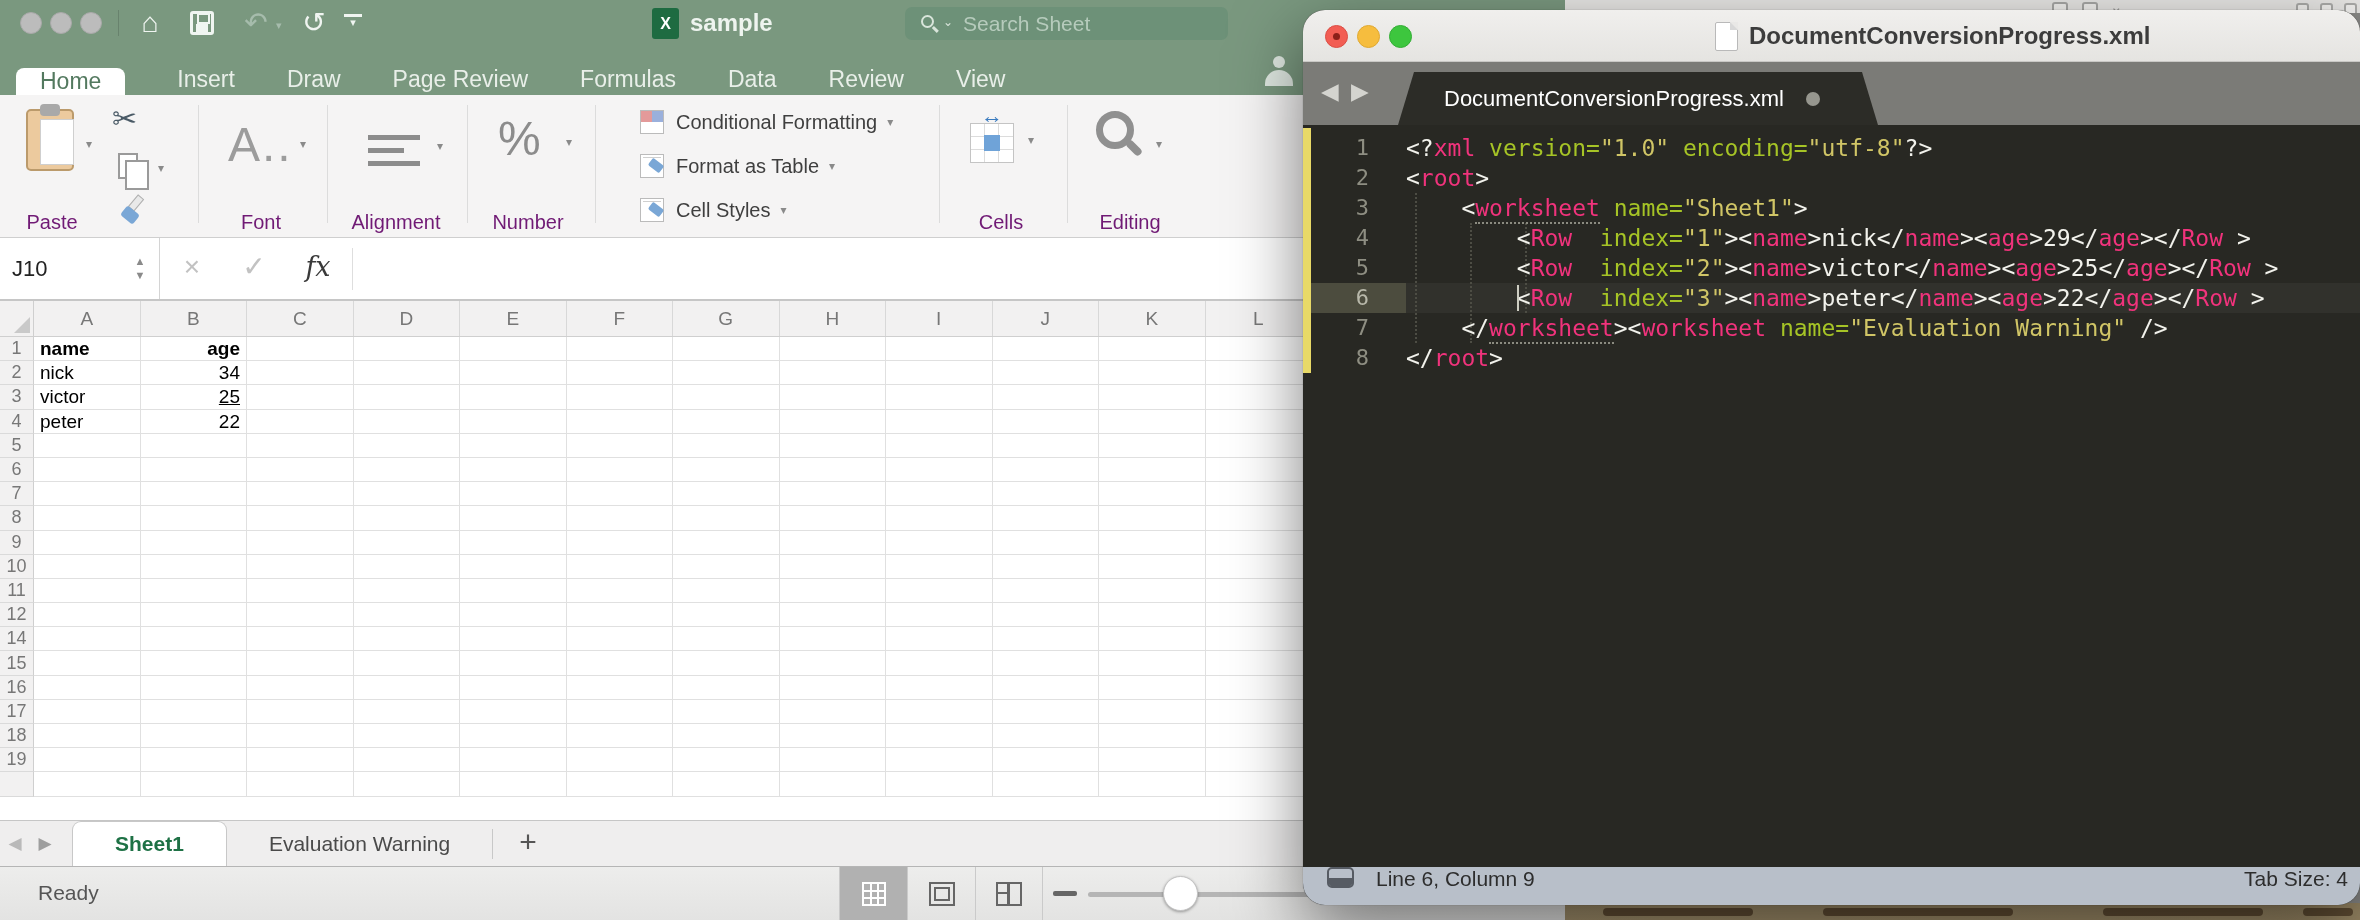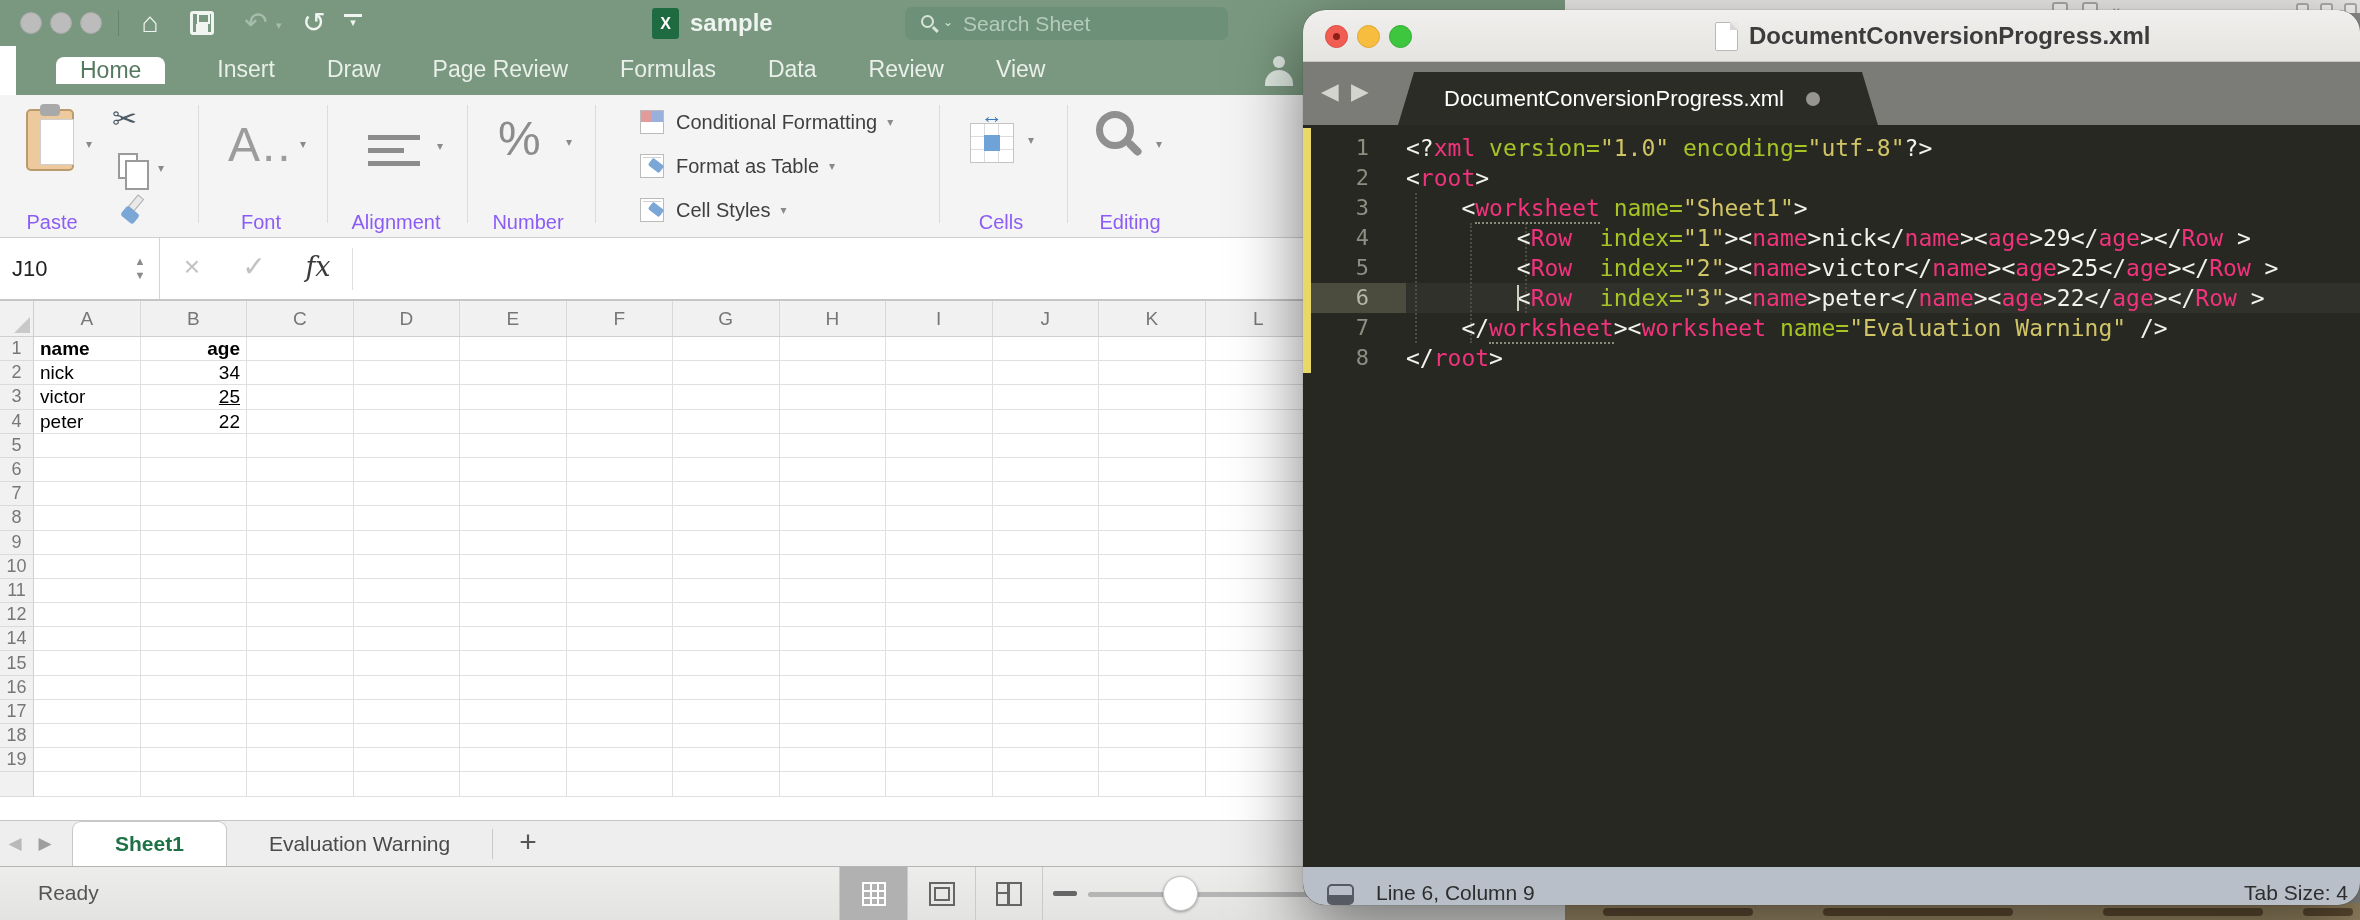--- a/index.html
+++ b/index.html
@@ -33,31 +33,31 @@
   #ic-custom .v{color:#f0f5f1;font-size:11px;line-height:11px}
   #xl-doc-icon{position:absolute;left:652px;top:8px;width:27px;height:31px;background:#1e6b41;border-radius:3px;color:#fff;font-size:16px;font-weight:bold;text-align:center;line-height:31px}
   #xl-title{position:absolute;left:690px;top:0;height:46px;line-height:46px;font-size:24px;font-weight:bold;color:#eef4ef}
   #xl-search{position:absolute;left:905px;top:7px;width:323px;height:33px;border-radius:7px;background:#6d9178}
   #xl-search .ring{position:absolute;left:16px;top:8px;width:13px;height:13px;border:2.5px solid #d9e5db;border-radius:50%}
   #xl-search .hand{position:absolute;left:27px;top:21px;width:7px;height:2.5px;background:#d9e5db;transform:rotate(45deg)}
   #xl-search .sv{position:absolute;left:38px;top:8px;font-size:12px;color:#d9e5db}
   #xl-search .ph{position:absolute;left:58px;top:0;line-height:33px;font-size:21px;color:#b6cbbc}
 
   
-  #xl-tabrow{position:absolute;left:16px;top:46px;width:100%;height:49px;background:#7a987f;display:flex;align-items:center;padding-left:40px}
+  #xl-tabrow{position:absolute;left:0;top:46px;width:100%;height:49px;background:#7a987f;display:flex;align-items:flex-end;padding-left:16px}
   .xl-tab{font-size:23px;color:#e9efe9;margin-right:52px;display:flex;align-items:center;padding-bottom:2px}
   .xl-tab.active{background:#fff;border-radius:8px 8px 0 0;color:#53795f;padding:0 24px;margin-left:0}
   #xl-person{position:absolute;left:1262px;top:54px;width:34px;height:34px}
   #xl-person .hd{position:absolute;left:11px;top:2px;width:12px;height:12px;border-radius:50%;background:#dfe8e1}
   #xl-person .bd{position:absolute;left:3px;top:16px;width:28px;height:16px;border-radius:14px 14px 0 0;background:#dfe8e1}
 
   
   #ribbon{position:absolute;left:0;top:95px;width:100%;height:143px;background:#f5f4f4;border-bottom:1px solid #cfcfcf}
   .rdiv{position:absolute;top:10px;height:118px;width:1px;background:#dcdcdc}
-  .rlabel{position:absolute;top:116px;font-size:20px;color:#8b5cf6;text-align:center}
+  .rlabel{position:absolute;top:116px;font-size:20px;color:#701a75;text-align:center}
   .dd{position:absolute;font-size:12px;color:#8a8a8a}
   #ic-paste{position:absolute;left:26px;top:14px;width:48px;height:62px;background:#ecca9e;border:2px solid #bb9a6b;border-radius:5px}
   #ic-paste:before{content:"";position:absolute;left:12px;top:-7px;width:20px;height:12px;background:#a9a9a9;border-radius:4px}
   #ic-paste:after{content:"";position:absolute;left:12px;top:8px;width:32px;height:44px;background:#fff;border:1px solid #cfcfcf}
   #ic-cut{position:absolute;left:112px;top:6px;font-size:30px;color:#4a5a66}
   #ic-copy{position:absolute;left:118px;top:58px;width:20px;height:26px;border:2px solid #9a9a9a;background:#fff}
   #ic-copy:before{content:"";position:absolute;left:5px;top:5px;width:20px;height:26px;border:2px solid #9a9a9a;background:#fff}
   #ic-brush{position:absolute;left:120px;top:100px;width:30px;height:30px}
   #ic-brush .h{position:absolute;left:12px;top:0;width:8px;height:16px;background:#e9e9e9;border:1px solid #b0b0b0;transform:rotate(40deg)}
   #ic-brush .f{position:absolute;left:2px;top:14px;width:16px;height:12px;background:#7aa7d6;border-radius:3px;transform:rotate(40deg)}
@@ -152,21 +152,21 @@
   .cline.cur .lnbg{position:absolute;left:0;top:0;width:103px;height:100%;background:#4c4c3e;z-index:0}
   .cline .ln,.cline .lngap,.cline .ltxt{position:relative;z-index:2}
   .cline.cur .ln{color:#b8b8aa}
   .ltxt{color:#f2f2ec;position:relative}
   .tk-p{color:#f2f2ec}
   .tk-t{color:#f0337c}
   .tk-tu{color:#f0337c;border-bottom:2px dotted #8b8b80;padding-bottom:1px}
   .tk-a{color:#a6c426}
   .tk-s{color:#d0c566}
   .caret{position:absolute;top:2px;width:2px;height:26px;background:#cdcdc2}
-  #ed-status{position:absolute;left:0;bottom:0;width:100%;height:38px;background:#b8bfc9;display:flex;align-items:flex-end;font-size:21px;color:#2d2d2d}
+  #ed-status{position:absolute;left:0;bottom:0;width:100%;height:38px;background:#b8bfc9;display:flex;align-items:flex-start;font-size:21px;color:#2d2d2d}
   #ed-status-icon{position:relative;width:27px;height:21px;border:2px solid #565b63;border-radius:5px;margin:0 22px 0 24px;flex:none}
   #ed-status-icon:after{content:"";position:absolute;left:0;right:0;bottom:0;height:8px;background:#565b63;border-radius:0 0 2px 2px}
   #ed-status-right{margin-left:auto;padding-right:12px;white-space:nowrap}
 </style>
 </head>
 <body>
 
 <div id="bg-top">
   <div class="sq" style="left:487px"></div>
   <div class="sq" style="left:517px"></div>

